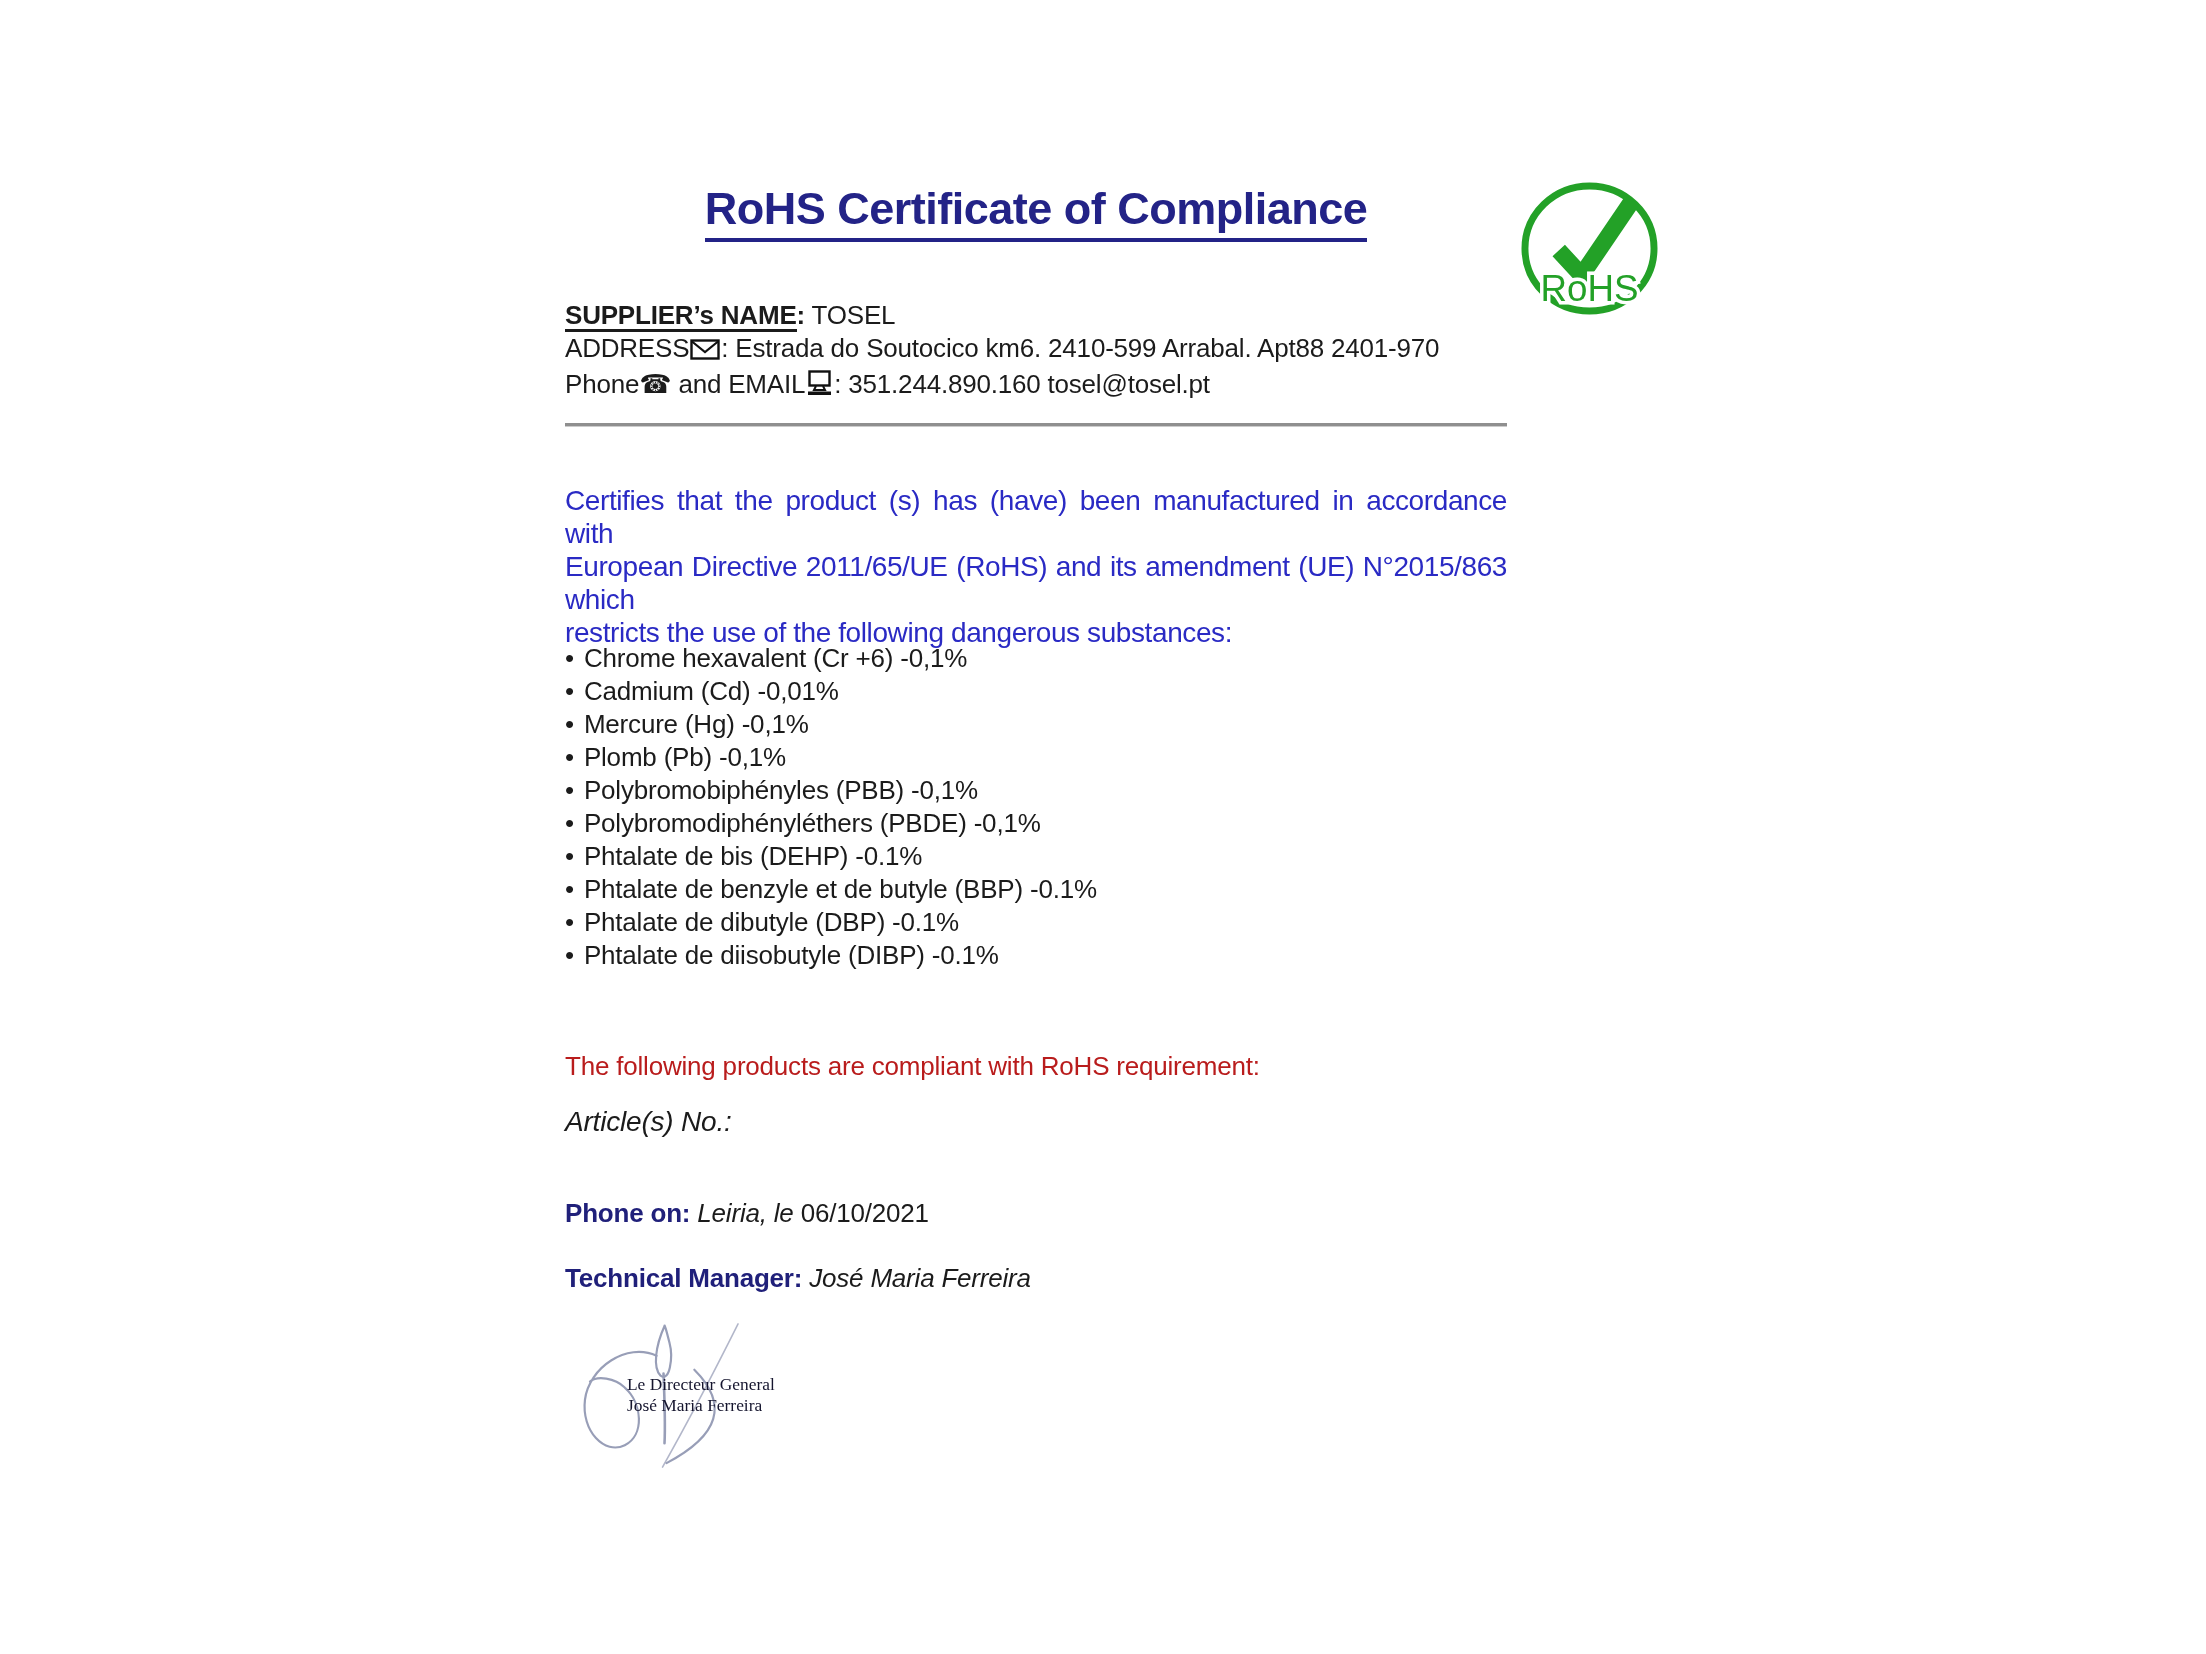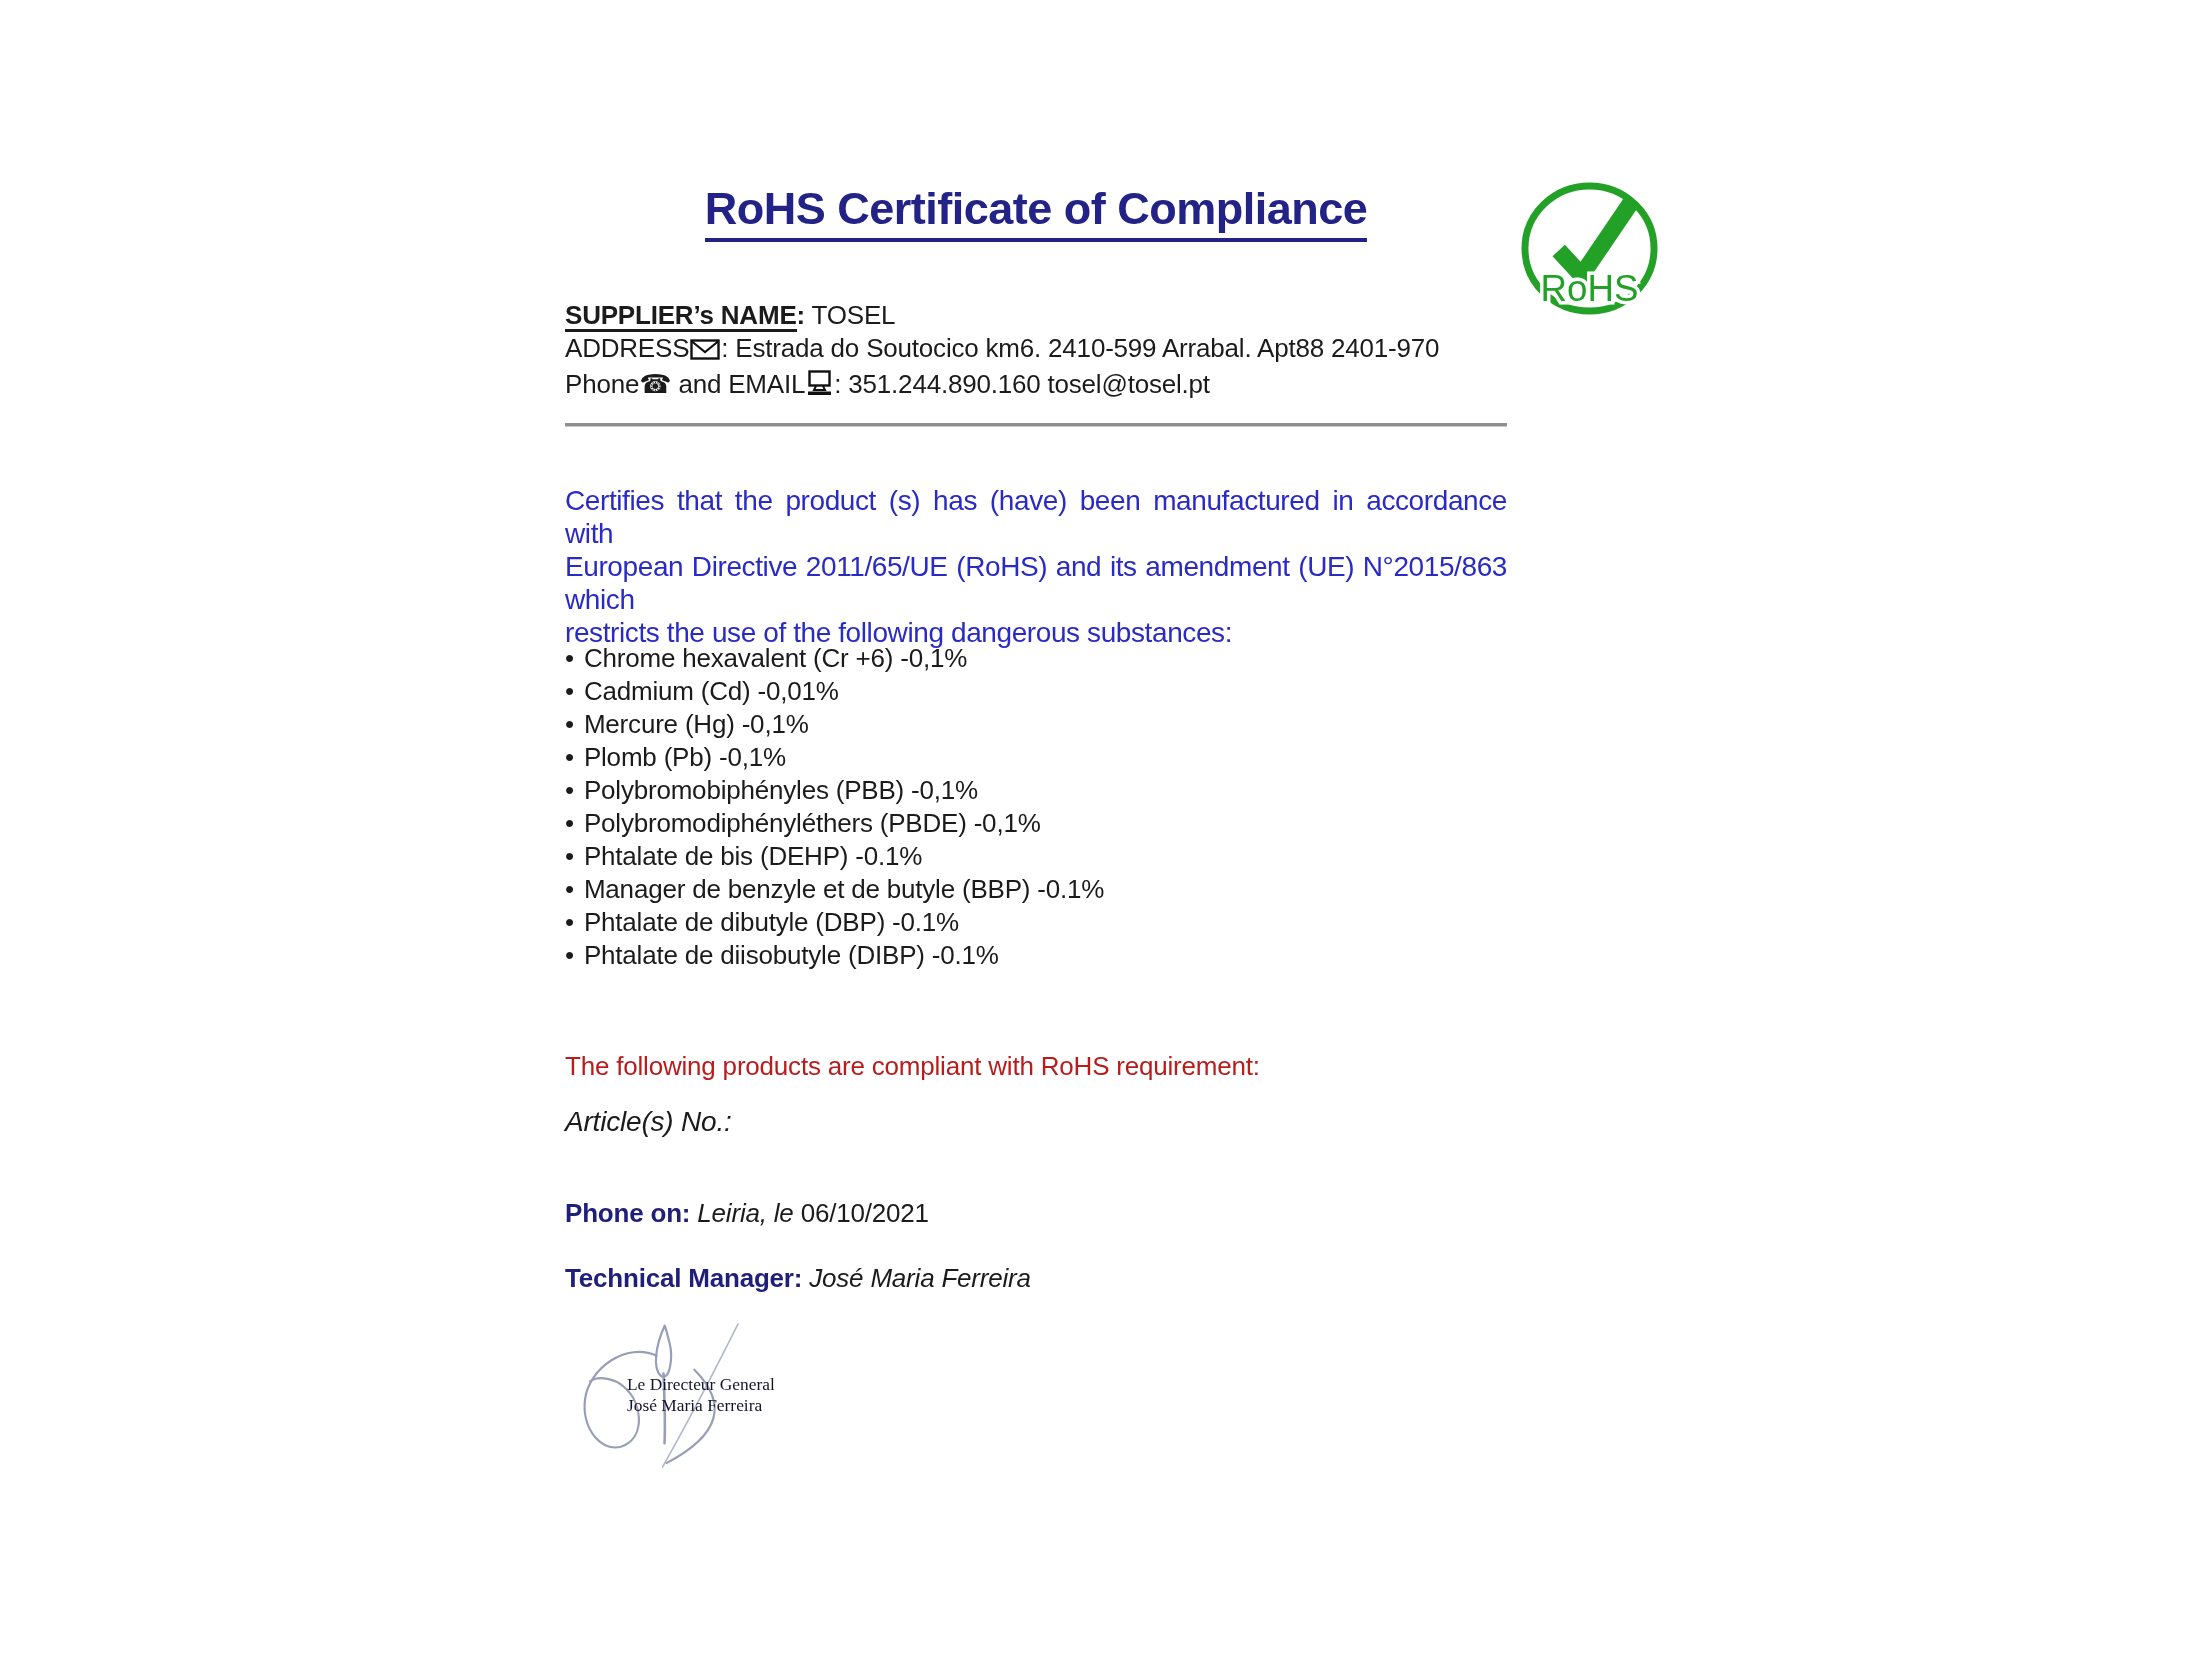--- a/index.html
+++ b/index.html
@@ -192,21 +192,21 @@
       <li><span class="bullet">•</span><span>Mercure (Hg) -0,1%</span></li>
 
       <li><span class="bullet">•</span><span>Plomb (Pb) -0,1%</span></li>
 
       <li><span class="bullet">•</span><span>Polybromobiphényles (PBB) -0,1%</span></li>
 
       <li><span class="bullet">•</span><span>Polybromodiphényléthers (PBDE) -0,1%</span></li>
 
       <li><span class="bullet">•</span><span>Phtalate de bis (DEHP) -0.1%</span></li>
 
-      <li><span class="bullet">•</span><span>Manager de benzyle et de butyle (BBP) -0.1%</span></li>
+      <li><span class="bullet">•</span><span>Phtalate de benzyle et de butyle (BBP) -0.1%</span></li>
 
       <li><span class="bullet">•</span><span>Phtalate de dibutyle (DBP) -0.1%</span></li>
 
       <li><span class="bullet">•</span><span>Phtalate de diisobutyle (DIBP) -0.1%</span></li>
     </ul>
 
   <div class="compliance-line">The following products are compliant with RoHS requirement:</div>
 
   <div class="article-line">Article(s) No.:</div>
 

